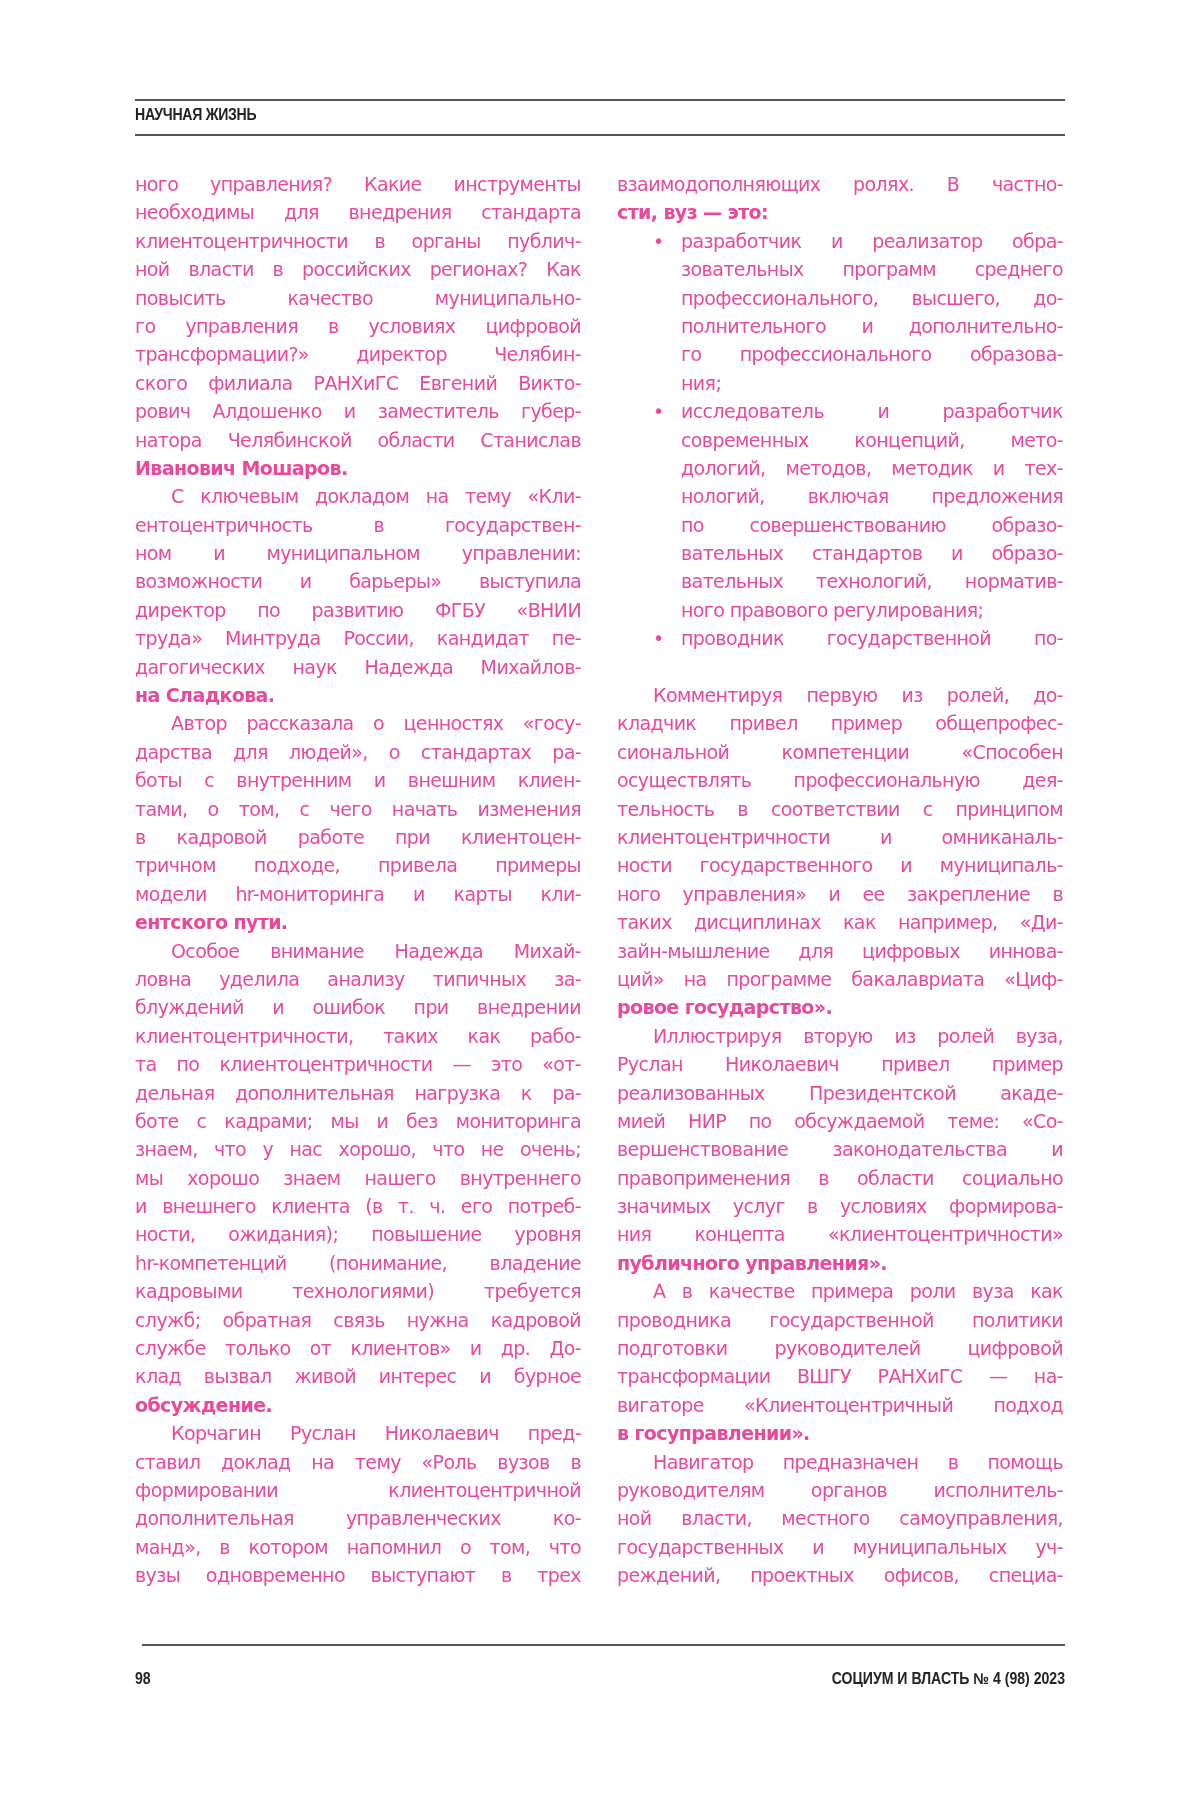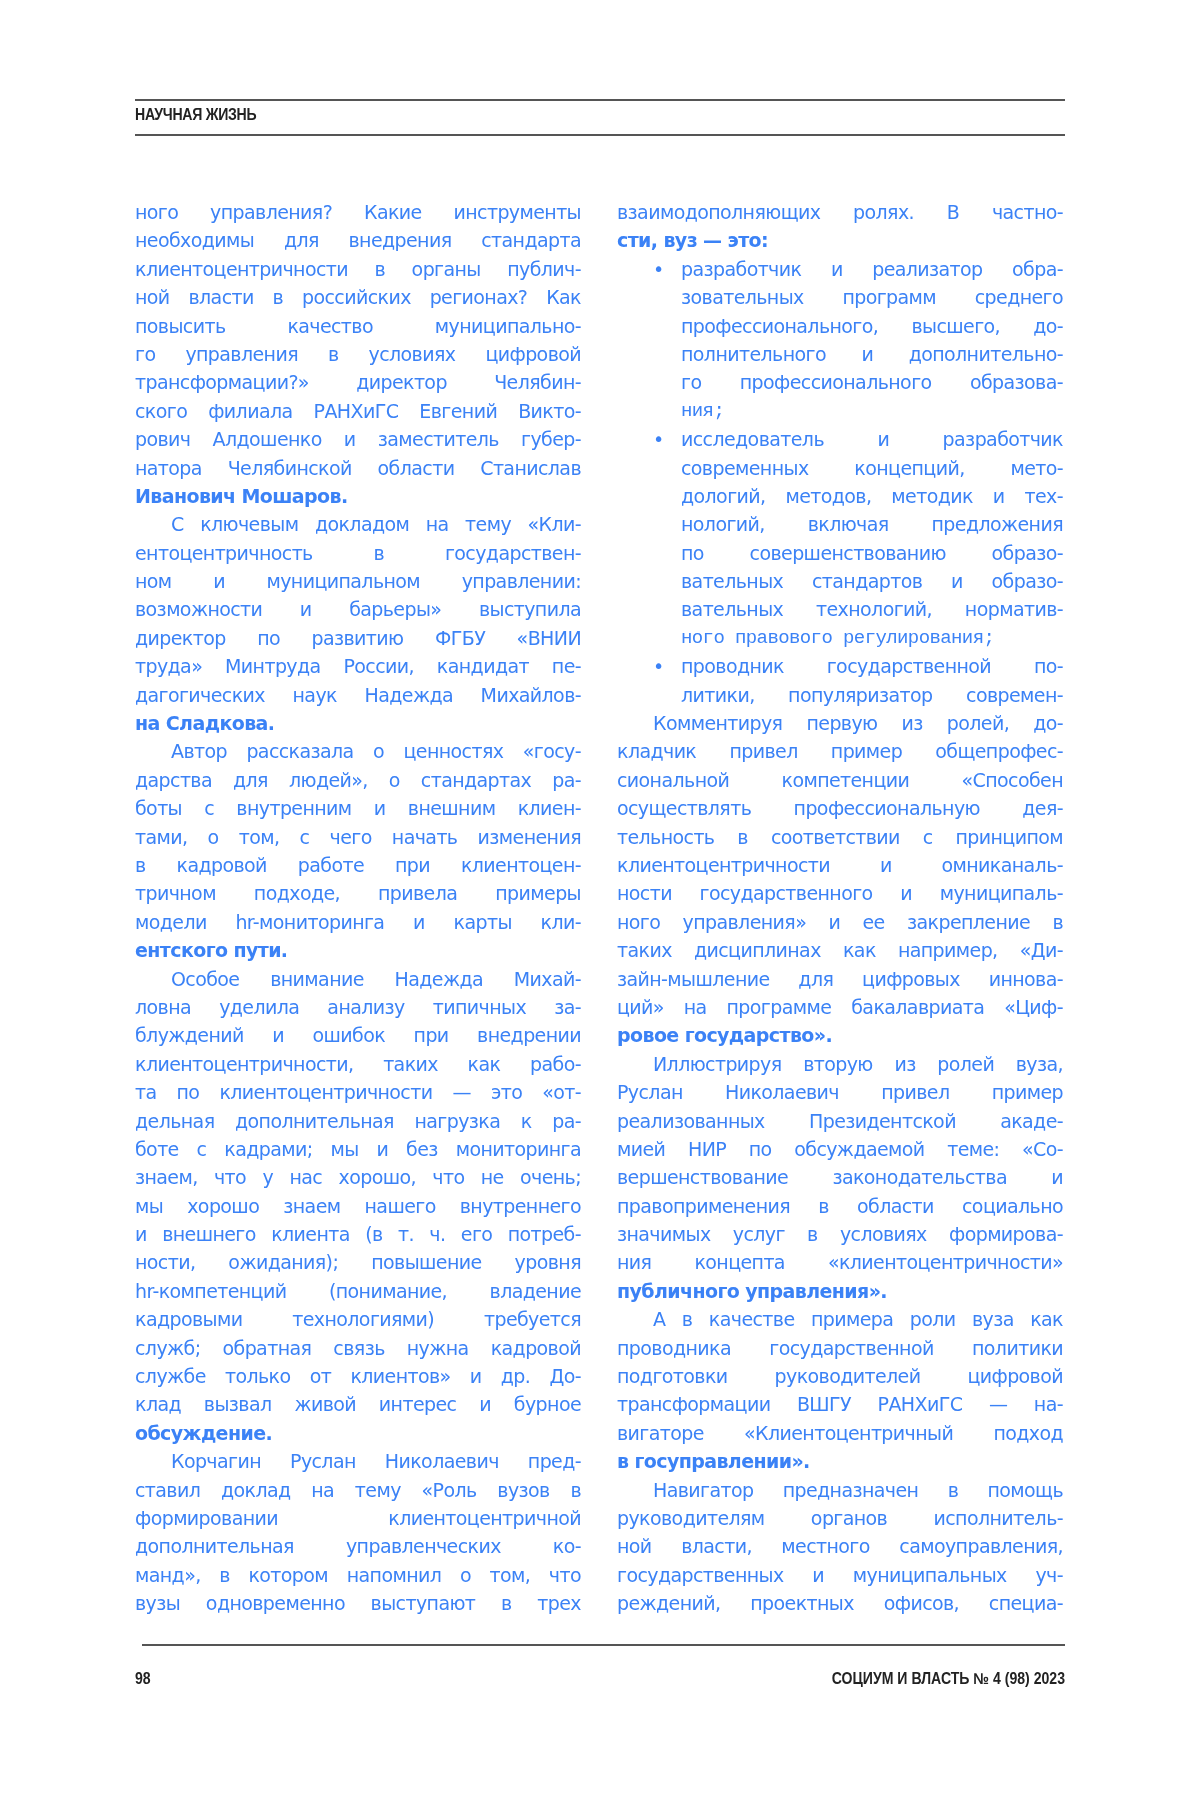--- a/index.html
+++ b/index.html
@@ -23,35 +23,35 @@
     }
     .footer-journal {
       position: absolute; right: 135px; top: 1670px;
       font-family: "Liberation Sans", sans-serif; font-weight: bold;
       font-size: 16px; color: #222222;
       transform: scaleX(0.88); transform-origin: right center;
     }
     .col {
       position: absolute; top: 170px; width: 446px;
       font-family: "DejaVu Sans", sans-serif; font-size: 19px;
-      line-height: 28.4px; color: #3b82f6; margin-top: 28px;
+      line-height: 28.4px; color: #ec4899;
     }
     .col.left { left: 135px; }
     .col.right { left: 617px; }
     .line {
       display: block; white-space: nowrap; text-align: justify;
       text-align-last: justify; height: 28.4px; overflow: visible;
       letter-spacing: -0.6px;
     }
     .line.last { text-align-last: left; font-weight: bold; }
     .line.indent { padding-left: 36px; }
     .bullet-line { display: flex; height: 28.4px; letter-spacing: -0.6px; }
     .bullet-line .bullet { width: 64px; padding-left: 36px; box-sizing: border-box; flex: none; }
     .bullet-line .btext { flex: 1; white-space: nowrap; text-align: justify; text-align-last: justify; }
-    .bullet-line.last .btext { text-align-last: left; font-family: Liberation Mono, monospace; }
+    .bullet-line.last .btext { text-align-last: left; }
   </style>
 </head>
 <body>
 
 <div class="page">
   <div class="rule top"></div>
   <div class="running-head">НАУЧНАЯ ЖИЗНЬ</div>
   <div class="rule head-bottom"></div>
 
   <div class="col left" id="left-col">
@@ -173,21 +173,20 @@
             <span class="btext">ного правового регулирования;</span>
           </div>
         </div>
         <div>
           <div class="bullet-line">
             <span class="bullet">•</span>
             <span class="btext">проводник государственной по-</span>
           </div>
           <div class="bullet-line">
             <span class="bullet"></span>
-            <span class="btext">литики, популяризатор современ-</span>
           </div>
         </div>
       </div>
     <div id="right-body">
         <span class="line indent">Комментируя первую из ролей, до-</span>
         <span class="line">кладчик привел пример общепрофес-</span>
         <span class="line">сиональной компетенции «Способен</span>
         <span class="line">осуществлять профессиональную дея-</span>
         <span class="line">тельность в соответствии с принципом</span>
         <span class="line">клиентоцентричности и омниканаль-</span>

